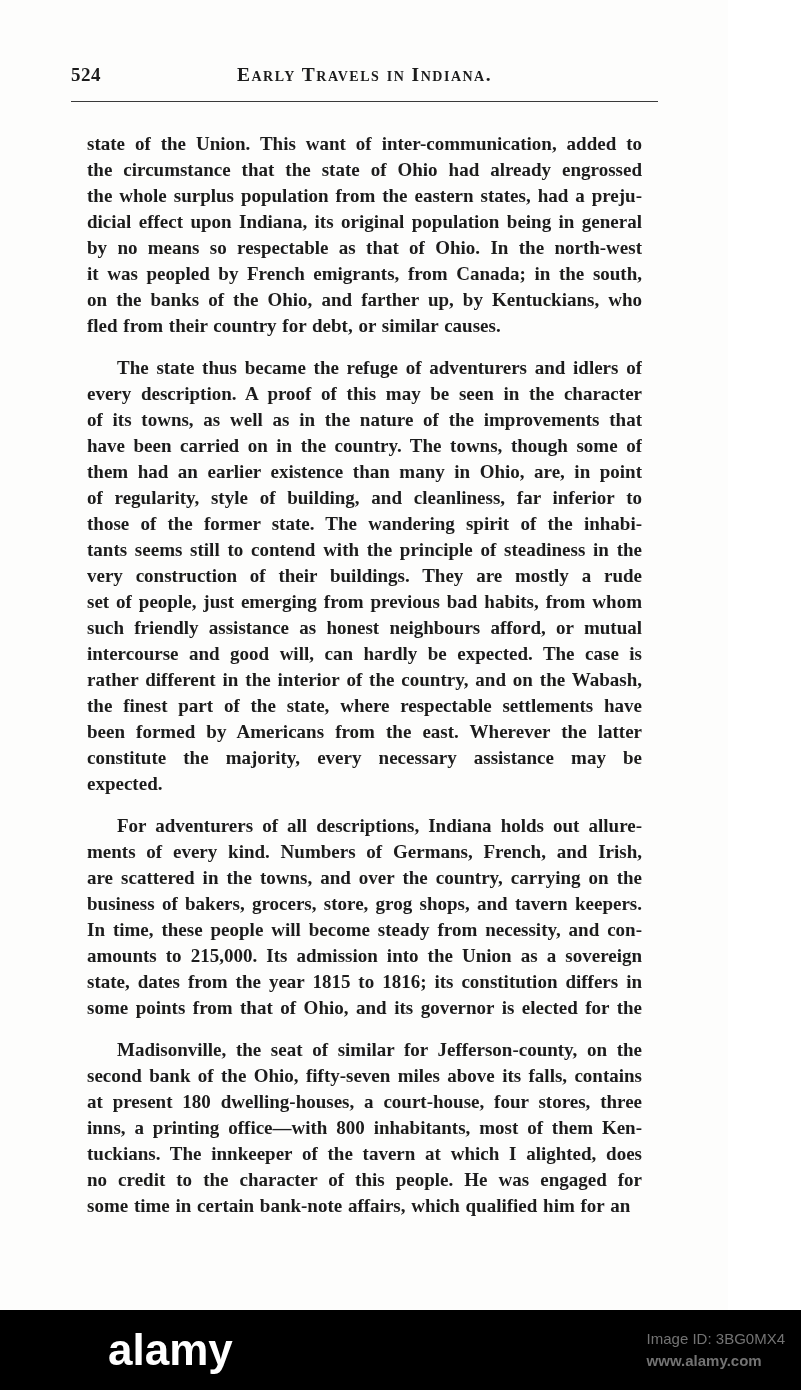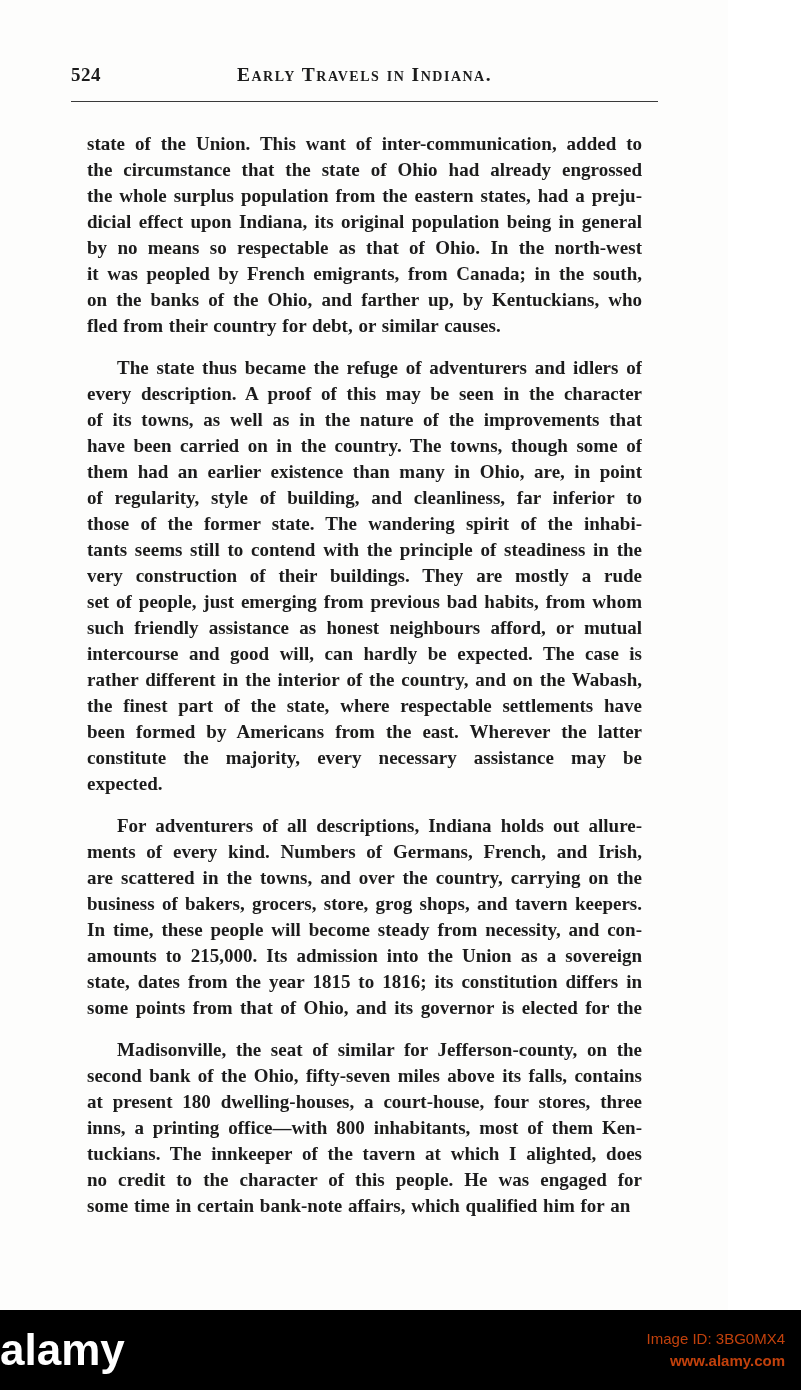--- a/index.html
+++ b/index.html
@@ -71,33 +71,34 @@
     position: absolute;
     left: 0;
     bottom: 0;
     width: 801px;
     height: 80px;
     background: #000000;
     display: flex;
     align-items: center;
     justify-content: space-between;
     box-sizing: border-box;
+    padding-left: 108px;
     padding-right: 16px;
     font-family: "Liberation Sans", sans-serif;
   }
   .alamy-logo {
     color: #ffffff;
     font-size: 44px;
     font-weight: bold;
     letter-spacing: 0px;
     line-height: 1;
   }
   .watermark-meta {
-    text-align: right;
-    color: #c2410c;
+    text-align: left;
+    color: #737373;
   }
   .image-id {
     font-size: 15px;
     line-height: 22px;
     font-weight: normal;
   }
   .alamy-url {
     font-size: 15px;
     line-height: 22px;
     font-weight: bold;

